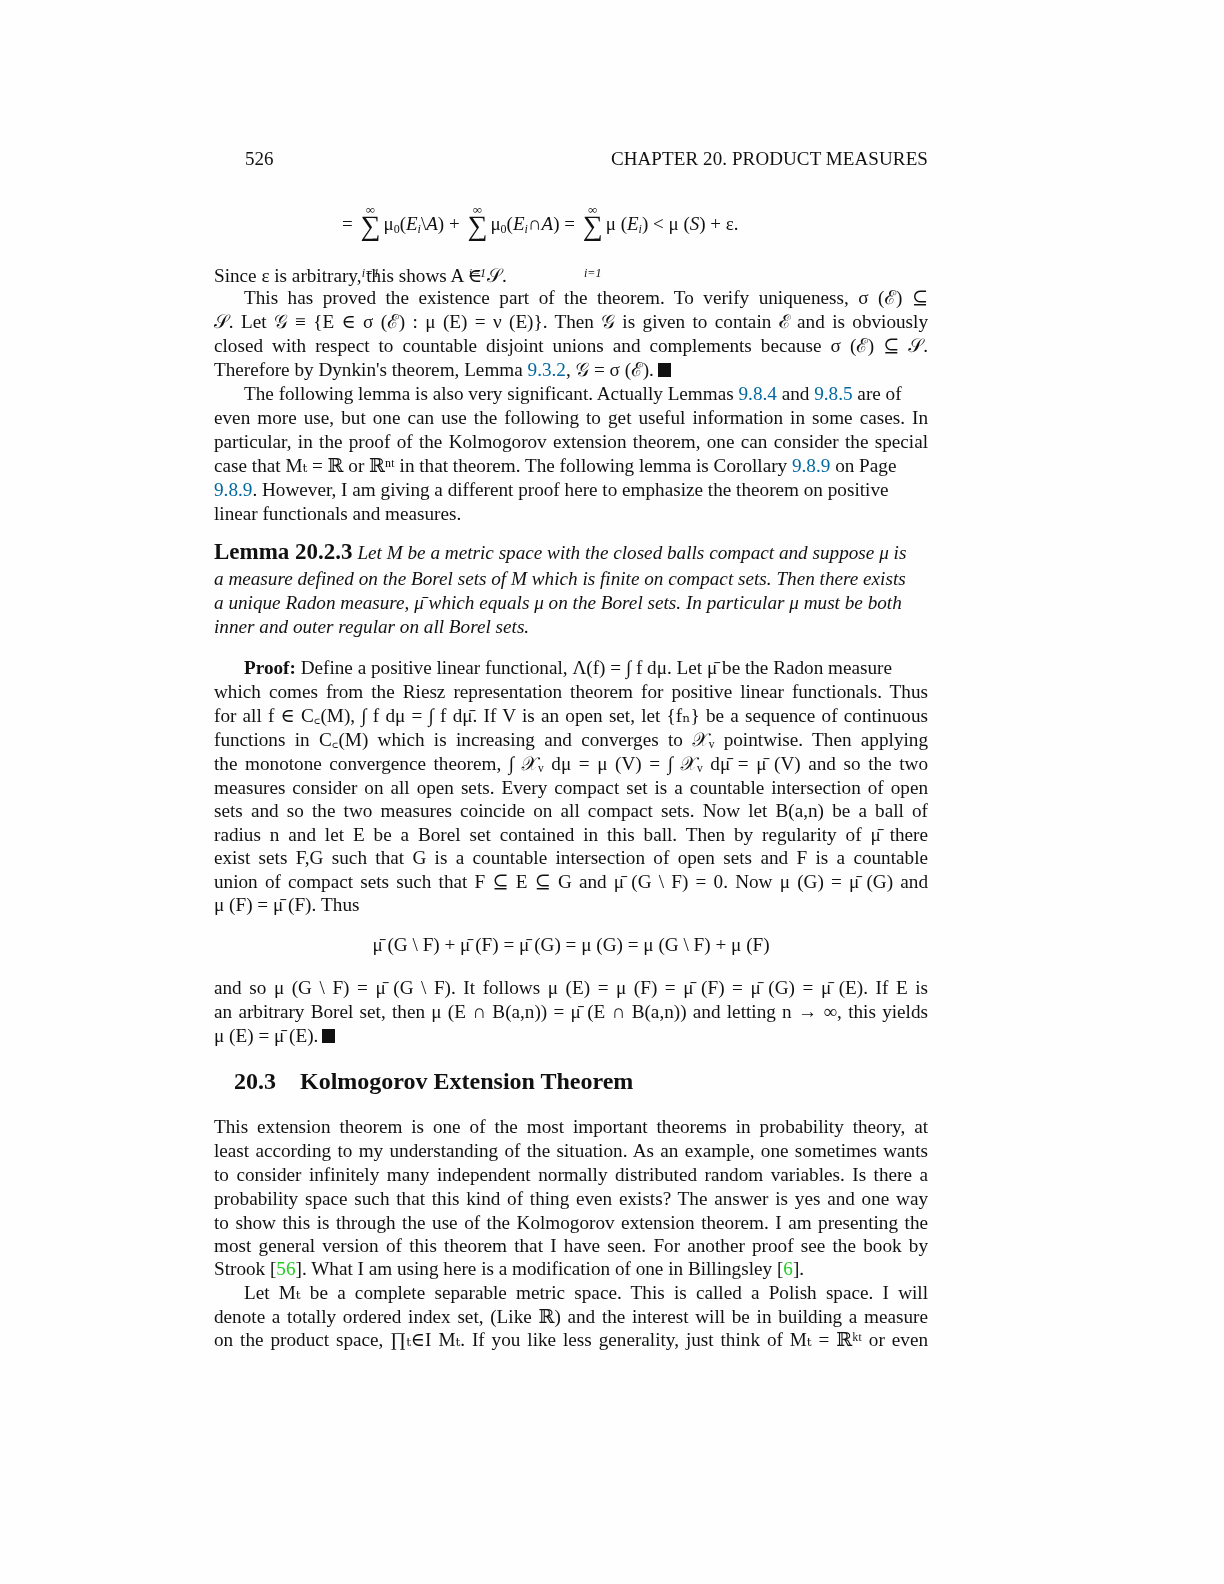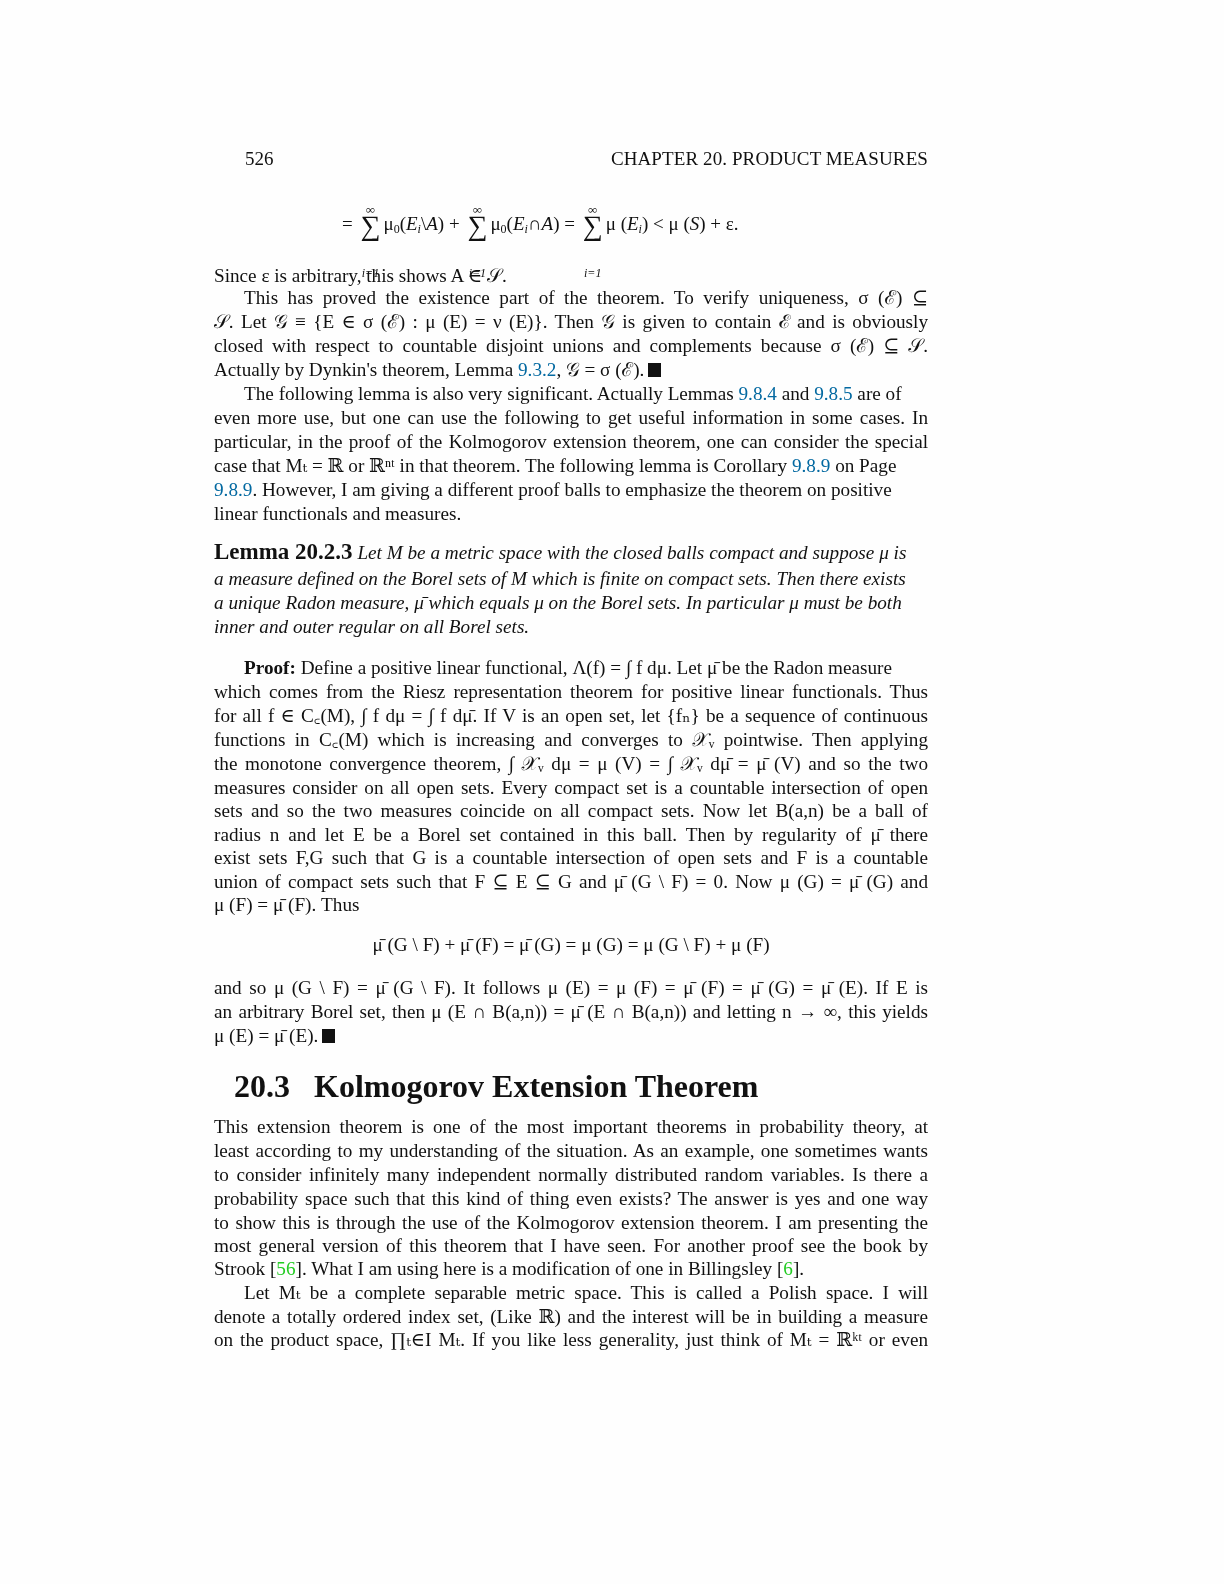--- a/index.html
+++ b/index.html
@@ -15,21 +15,21 @@
   .link-blue { color: #0369a1; }
   .link-green { color: #22cc22; }
   i, .m { font-style: italic; }
   .qed { display: inline-block; width: 13px; height: 14px; background: #111; vertical-align: -1px; margin-left: 4px; }
   .sum { display: inline-block; position: relative; width: 26px; text-align: center; vertical-align: middle; }
   .sum .top { position: absolute; top: -17px; left: 0; width: 26px; font-size: 13px; }
   .sum .sig { font-size: 28px; line-height: 22px; display: block; }
   .sum .bot { position: absolute; top: 22px; left: 0; width: 26px; font-size: 12px; font-style: italic; margin-top: 24px; }
   .lemma-title { font-weight: bold; font-size: 23px; }
   .lemma-body { font-style: italic; }
-  .section { position: absolute; left: 20px; top: 1068px; font-size: 32px; font-weight: bold; white-space: nowrap; }
+  .section { position: absolute; left: 20px; top: 1068px; font-size: 24px; font-weight: bold; white-space: nowrap; }
   .section .secnum { margin-right: 24px; }
   sub { font-size: 12px; vertical-align: -3px; }
 </style>
 </head>
 <body>
 
 <div class="page">
 
   <div class="hdr">
     <span class="num">526</span>
@@ -41,33 +41,33 @@
     <span class="sum"><span class="top">∞</span><span class="sig">∑</span><span class="bot">i=1</span></span>μ<sub>0</sub>(<i>E<sub>i</sub></i>∩<i>A</i>) =
     <span class="sum"><span class="top">∞</span><span class="sig">∑</span><span class="bot">i=1</span></span>μ (<i>E<sub>i</sub></i>) &lt; μ (<i>S</i>) + ε.
   </div>
 
   <div class="line" style="top:264px;">Since ε is arbitrary, this shows A ∈ 𝒮.</div>
 
   <div class="line just ind" style="top:286px;">This has proved the existence part of the theorem.  To verify uniqueness, σ (ℰ) ⊆</div>
   <div class="line just" style="top:310px;">𝒮. Let 𝒢 ≡ {E ∈ σ (ℰ) : μ (E) = ν (E)}. Then 𝒢 is given to contain ℰ and is obviously</div>
   <div class="line just" style="top:334px;">closed with respect to countable disjoint unions and complements because σ (ℰ) ⊆ 𝒮.</div>
   <div class="line" style="top:358px;">
-    <span>Actually by Dynkin's theorem, Lemma </span><span class="link-blue">9.3.2</span><span>, 𝒢 = σ (ℰ).</span><span class="qed"></span>
+    <span>Therefore by Dynkin's theorem, Lemma </span><span class="link-blue">9.3.2</span><span>, 𝒢 = σ (ℰ).</span><span class="qed"></span>
   </div>
 
   <div class="line ind" style="top:382px;">
     <span>The following lemma is also very significant. Actually Lemmas </span><span class="link-blue">9.8.4</span><span> and </span><span class="link-blue">9.8.5</span><span> are of</span>
   </div>
   <div class="line just" style="top:406px;">even more use, but one can use the following to get useful information in some cases. In</div>
   <div class="line just" style="top:430px;">particular, in the proof of the Kolmogorov extension theorem, one can consider the special</div>
   <div class="line" style="top:454px;">
     <span>case that Mₜ = ℝ or ℝⁿᵗ in that theorem. The following lemma is Corollary </span><span class="link-blue">9.8.9</span><span> on Page</span>
   </div>
   <div class="line" style="top:478px;">
-    <span class="link-blue">9.8.9</span><span>. However, I am giving a different proof balls to emphasize the theorem on positive</span>
+    <span class="link-blue">9.8.9</span><span>. However, I am giving a different proof here to emphasize the theorem on positive</span>
   </div>
   <div class="line" style="top:502px;">linear functionals and measures.</div>
 
   <div class="line" style="top:540px;">
     <span class="lemma-title">Lemma 20.2.3</span>
     <span class="lemma-body">Let M be a metric space with the closed balls compact and suppose μ is</span>
   </div>
   <div class="line lemma-body" style="top:567px;">a measure defined on the Borel sets of M which is finite on compact sets. Then there exists</div>
   <div class="line lemma-body" style="top:591px;">a unique Radon measure, μ̄ which equals μ on the Borel sets. In particular μ must be both</div>
   <div class="line lemma-body" style="top:615px;">inner and outer regular on all Borel sets.</div>

